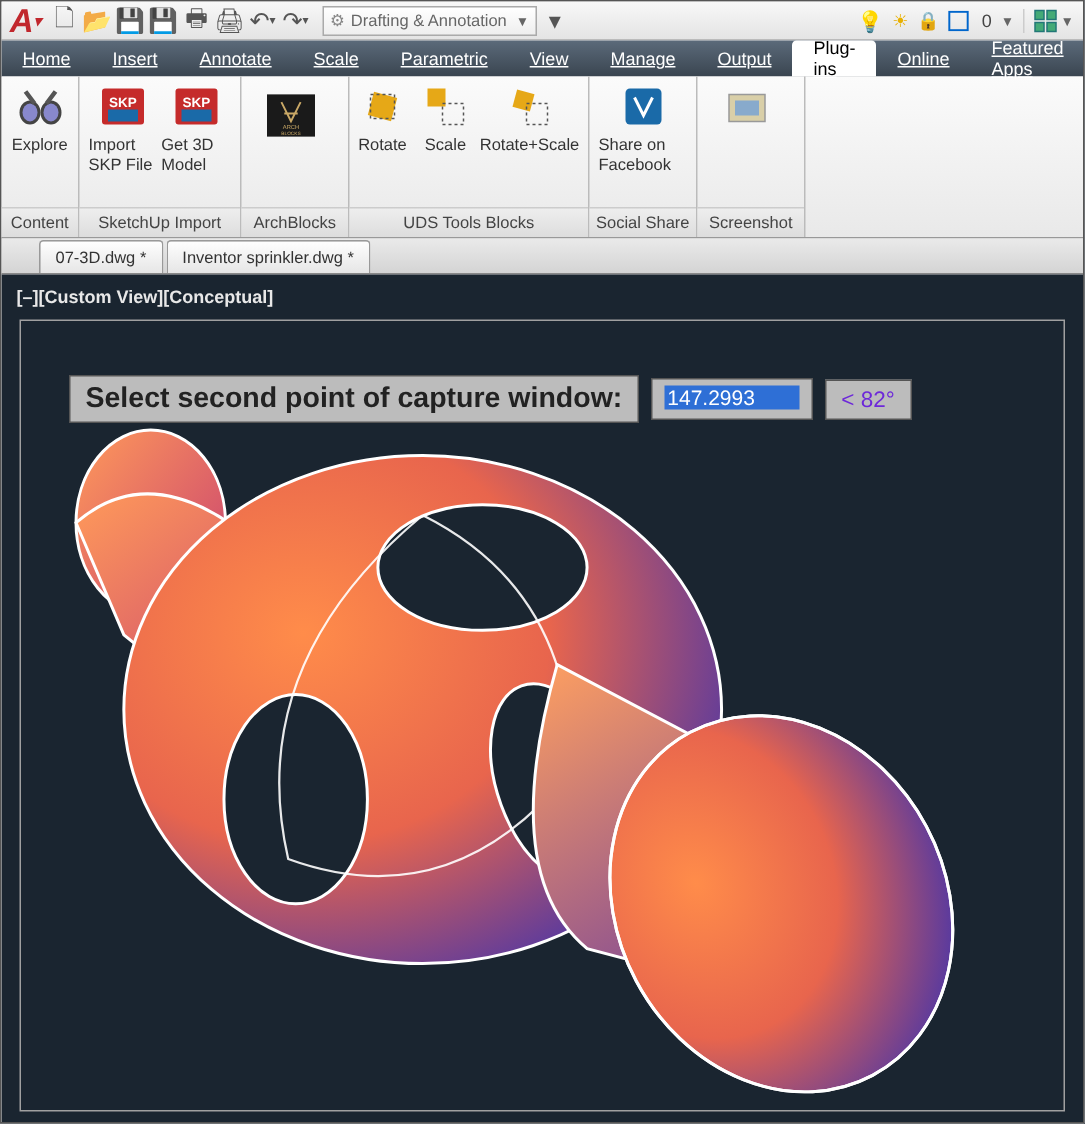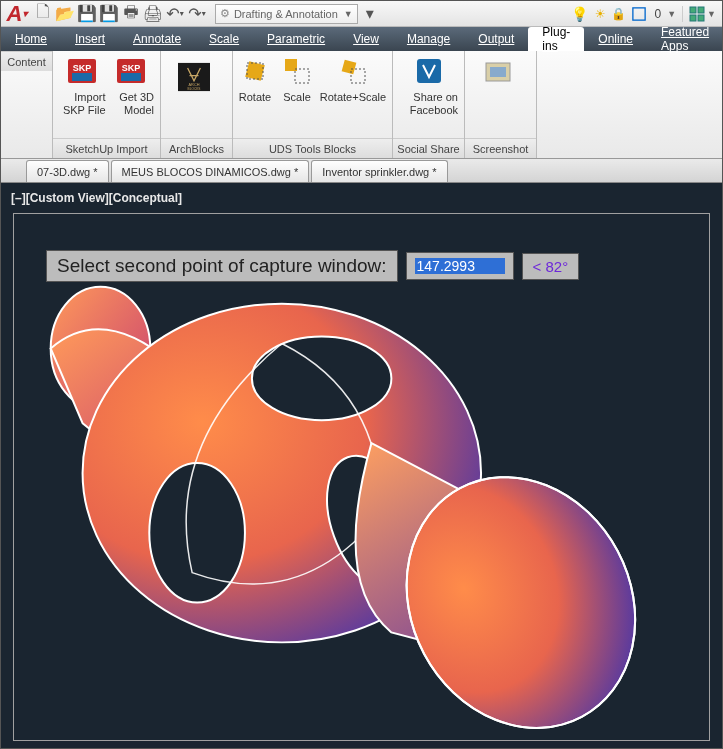--- a/index.html
+++ b/index.html
@@ -23,36 +23,36 @@
   
   .menubar { height:24px; background:linear-gradient(#5b6a7a,#3a4550); display:flex; align-items:stretch; color:#fff; font-size:12px;text-decoration:underline;}
   .menu-item { padding:0 14px; display:flex; align-items:center; cursor:pointer;}
   .menu-item.active { background:#fff; color:#000; border-top-left-radius:3px; border-top-right-radius:3px;}
   
   
   .ribbon { height:108px; background:linear-gradient(#fbfbfb,#e9e9e9); border-bottom:1px solid #999; display:flex;}
   .ribbon-panel { border-right:1px solid #bbb; display:flex; flex-direction:column;}
   .ribbon-body { flex:1; display:flex; align-items:flex-start; padding:4px 6px; gap:8px;}
   .ribbon-title { height:20px; background:linear-gradient(#eee,#ddd); border-top:1px solid #ccc; font-size:11px; color:#444; display:flex; align-items:center; justify-content:center; padding:0 4px;}
-  .big-btn { display:flex; flex-direction:column; align-items:center; width:54px; font-size:11px; color:#333; cursor:pointer; text-align:right; line-height:1.2; gap:4px;}
+  .big-btn { display:flex; flex-direction:column; align-items:center; width:54px; font-size:11px; color:#333; cursor:pointer; text-align:left; line-height:1.2; gap:4px;}
   .big-btn.wide{width:84px;}
   .big-btn.narrow{width:48px;}
   .icon32 { width:32px; height:32px; display:flex; align-items:center; justify-content:center; }
   .icon32 svg{width:32px;height:32px;}
   
   
   .doctabs { height:24px; background:linear-gradient(#eaeaea,#d4d4d4); border-bottom:1px solid #888; display:flex; align-items:flex-end;padding-left:23px;}
   .doctab { height:22px; background:linear-gradient(#fefefe,#e6e6e6); border:1px solid #999; border-bottom:none; border-radius:3px 3px 0 0; margin-left:2px; padding:0 10px; font-size:11px; color:#333; display:flex; align-items:center; cursor:pointer;}
   
   
   .viewport-wrap { background:#1a2530; padding:6px; height:565px;}
   .view-label { color:#e8e8e8; font-size:12px; font-weight:bold; padding:2px 4px;}
   .canvas-frame { border:1px solid #a0a0a0; margin:6px; height:528px; position:relative; overflow:hidden; background:#1a2530;}
   .prompt-bar { position:absolute; top:36px; left:32px; display:flex; gap:8px; align-items:center;}
-  .prompt-box { background:#bcbcbc; border:1px solid #555; padding:4px 10px; font-size:19px; color:#222;}
+  .prompt-box { background:#bcbcbc; border:1px solid #555; padding:4px 10px; font-size:19px; color:#222;font-weight:bold;}
   .coord-box { background:#bcbcbc; border:1px solid #555; padding:4px 8px;}
   .coord-input { background:#2e6fd6; color:#fff; border:none; font-size:14px; width:90px; text-align:left; padding:0 2px;}
   .angle-box { background:#bcbcbc; border:1px solid #555; padding:4px 10px; font-size:15px; color:#6d28d9;}
   .model-svg { position:absolute; top:0; left:0; width:100%; height:100%;}
   .zero{margin-left:2px;font-size:12px;color:#444;}
 </style>
 </head>
 <body>
 
 <div class="titlebar">
@@ -103,20 +103,34 @@
   <div class="menu-item">View</div>
   <div class="menu-item">Manage</div>
   <div class="menu-item">Output</div>
   <div class="menu-item active">Plug-ins</div>
   <div class="menu-item">Online</div>
   <div class="menu-item">Featured Apps</div>
 </div>
 
 <div class="ribbon">
   <div class="ribbon-panel" style="width:52px;">
+    <div class="ribbon-body">
+      <div class="big-btn narrow">
+        <div class="icon32">
+            <svg viewBox="0 0 32 32">
+              <ellipse cx="9" cy="20" rx="7" ry="8" fill="#444"></ellipse>
+              <ellipse cx="23" cy="20" rx="7" ry="8" fill="#444"></ellipse>
+              <ellipse cx="9" cy="20" rx="5" ry="6" fill="#88c"></ellipse>
+              <ellipse cx="23" cy="20" rx="5" ry="6" fill="#88c"></ellipse>
+              <path d="M6 6 L12 14 M26 6 L20 14" stroke="#555" stroke-width="3" fill="none"></path>
+            </svg>
+          </div>
+        <span>Explore</span>
+      </div>
+    </div>
     <div class="ribbon-title">Content</div>
   </div>
   <div class="ribbon-panel" style="width:108px;">
     <div class="ribbon-body" style="gap:2px;">
       <div class="big-btn narrow">
         <div class="icon32">
             <svg viewBox="0 0 32 32">
               <rect x="2" y="4" width="28" height="24" rx="2" fill="#c52b2b"></rect>
               <text x="16" y="16" font-size="9" fill="#fff" text-anchor="middle" font-weight="bold">SKP</text>
               <rect x="6" y="18" width="20" height="8" fill="#1a6aa8"></rect>
@@ -208,21 +222,20 @@
             </svg>
           </div>
       </div>
     </div>
     <div class="ribbon-title">Screenshot</div>
   </div>
 </div>
 
 <div class="doctabs">
   <div class="doctab">07-3D.dwg *</div>
-  <div class="doctab">MEUS BLOCOS DINAMICOS.dwg *</div>
   <div class="doctab">Inventor sprinkler.dwg *</div>
 </div>
 
 <div class="viewport-wrap">
   <div class="view-label">[–][Custom View][Conceptual]</div>
   <div class="canvas-frame">
     <svg class="model-svg" viewBox="0 0 680 528">
       <defs>
         <radialGradient id="g1" cx="30%" cy="35%" r="75%">
           <stop offset="0%" stop-color="#ff8c4a"></stop>

